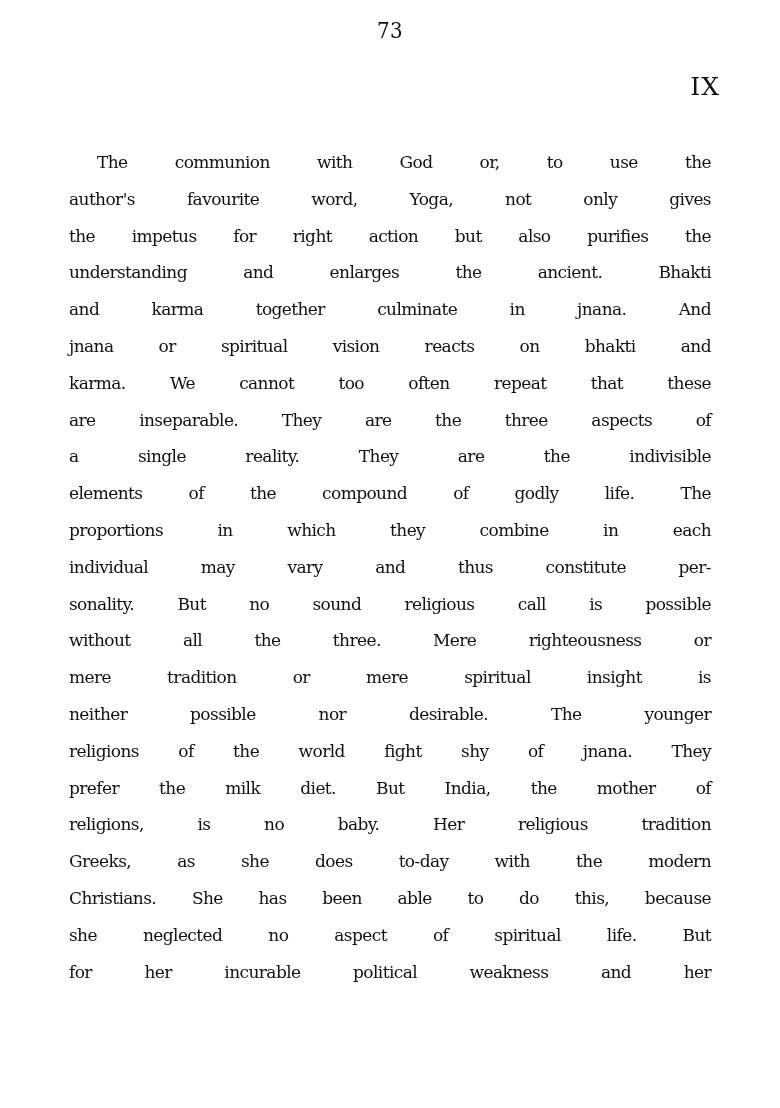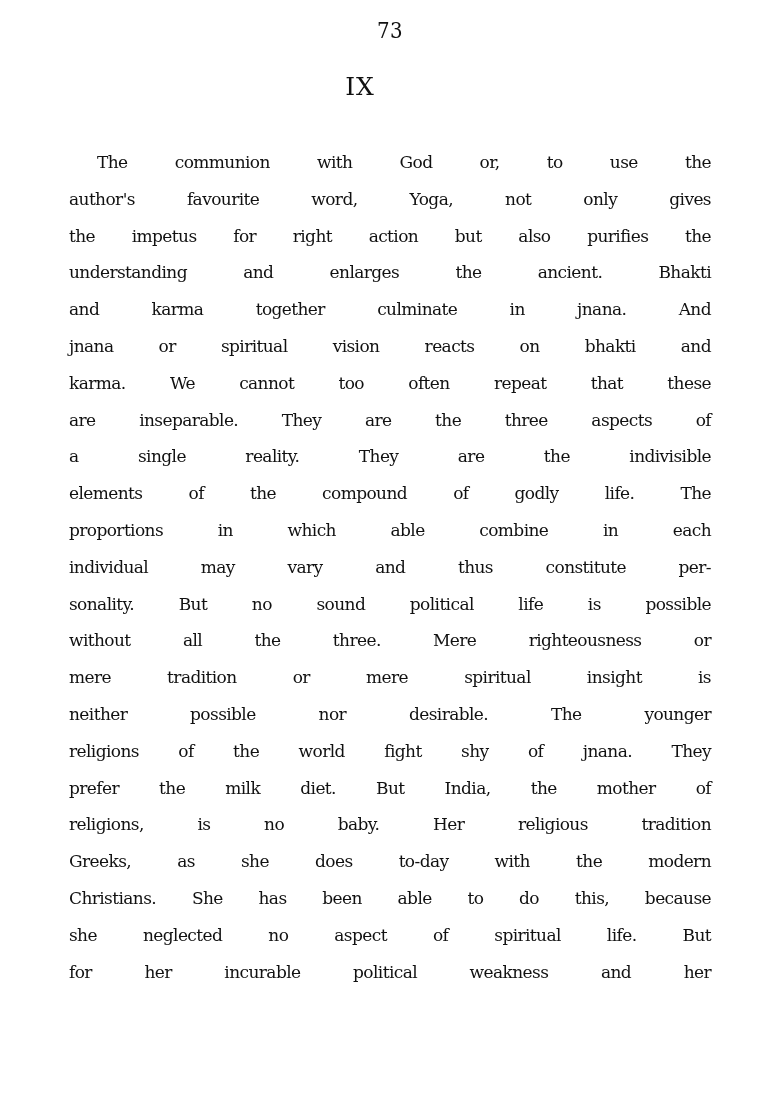--- a/index.html
+++ b/index.html
@@ -24,21 +24,21 @@
       font-size: 23px;
       line-height: 32px;
       letter-spacing: 0.5px;
       transform: scaleX(0.86);
     }
     .chapter-heading {
       position: absolute;
       top: 70px;
       left: 0;
       width: 720px;
-      text-align: center;
+      text-align: right;
       font-size: 25px;
       line-height: 34px;
       letter-spacing: 1px;
     }
     .body-text {
       position: absolute;
       top: 144px;
       left: 69px;
       width: 642px;
     }
@@ -73,23 +73,23 @@
   <div class="line indent"><span>The communion with God or, to use the</span></div>
   <div class="line"><span>author's favourite word, Yoga, not only gives</span></div>
   <div class="line"><span>the impetus for right action but also purifies the</span></div>
   <div class="line"><span>understanding and enlarges the ancient.  Bhakti</span></div>
   <div class="line"><span>and karma together culminate in jnana.  And</span></div>
   <div class="line"><span>jnana or spiritual vision reacts on bhakti and</span></div>
   <div class="line"><span>karma.  We cannot too often repeat that these</span></div>
   <div class="line"><span>are inseparable.  They are the three aspects of</span></div>
   <div class="line"><span>a single reality.  They are the indivisible</span></div>
   <div class="line"><span>elements of the compound of godly life.  The</span></div>
-  <div class="line"><span>proportions in which able combine in each</span></div>
+  <div class="line"><span>proportions in which they combine in each</span></div>
   <div class="line"><span>individual may vary and thus constitute per-</span></div>
-  <div class="line"><span>sonality.  But no sound political life is possible</span></div>
+  <div class="line"><span>sonality.  But no sound religious call is possible</span></div>
   <div class="line"><span>without all the three.  Mere righteousness or</span></div>
   <div class="line"><span>mere tradition or mere spiritual insight is</span></div>
   <div class="line"><span>neither possible nor desirable.  The younger</span></div>
   <div class="line"><span>religions of the world fight shy of jnana.  They</span></div>
   <div class="line"><span>prefer the milk diet.  But India, the mother of</span></div>
   <div class="line"><span>religions, is no baby.  Her religious tradition</span></div>
   <div class="line"><span>Greeks, as she does to-day with the modern</span></div>
   <div class="line"><span>Christians.  She has been able to do this, because</span></div>
   <div class="line"><span>she neglected no aspect of spiritual life.  But</span></div>
   <div class="line"><span>for her incurable political weakness and her</span></div>

